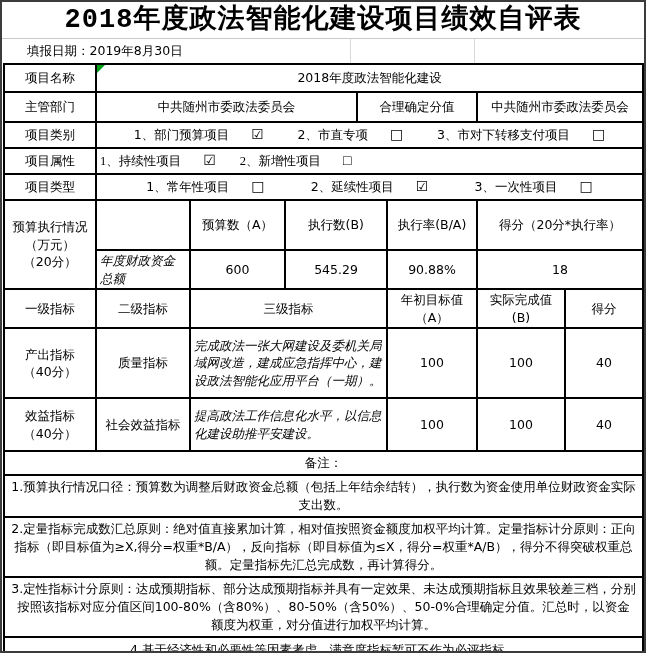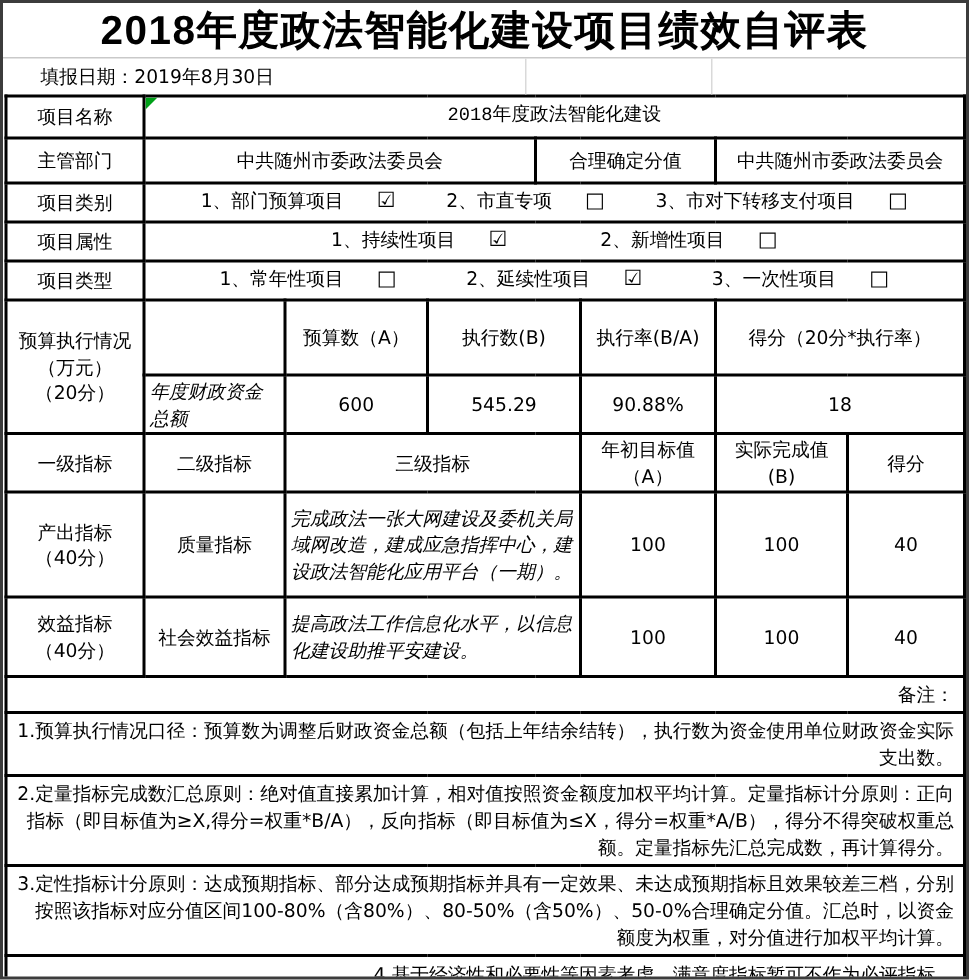--- a/index.html
+++ b/index.html
@@ -4,47 +4,47 @@
 <style>
   html,body{margin:0;padding:0;background:#888;}
   .frame{
     width:646px;height:653px;box-sizing:border-box;background:#fff;
     border:2px solid #3c3c3c;overflow:hidden;
     font-family:"DejaVu Sans","Liberation Sans",sans-serif;
     color:#000;
   }
   .title{
     height:36px;line-height:36px;text-align:center;
-    font-family:Liberation Sans, sans-serif;
+    font-family:Liberation Mono, monospace;
     font-weight:bold;font-size:27px;letter-spacing:1px;
     border-bottom:1px solid #c9c9c9;white-space:nowrap;
   }
   .daterow{display:flex;height:24px;font-size:12.5px;}
   .daterow .c1{width:349px;border-right:1px solid #d9d9d9;display:flex;align-items:center;padding-left:25px;box-sizing:border-box;}
   .daterow .c2{width:124px;border-right:1px solid #d9d9d9;box-sizing:border-box;}
   .daterow .c3{flex:1;display:flex;align-items:center;justify-content:flex-end;padding-right:6px;box-sizing:border-box;}
   .daterow .c3 .score{margin-left:5px;}
   table{
     border-collapse:collapse;table-layout:fixed;width:639px;margin-left:1px;
     font-size:12.5px;
   }
   td,th{
     border:2px solid #000;font-weight:normal;text-align:center;vertical-align:middle;
     padding:1px 3px;box-sizing:border-box;overflow:hidden;line-height:1.4;
   }
   .left{text-align:left;font-style:italic;}
   .preline{white-space:pre-line;}
-  .valcell{position:relative;font-family:Liberation Mono, monospace;}
+  .valcell{position:relative;}
   .tri{position:absolute;top:0;left:0;width:0;height:0;
     border-top:8px solid #00a018;border-right:8px solid transparent;}
   .opts{display:flex;align-items:center;justify-content:space-evenly;width:100%;}
-  .opts.center{justify-content:center;gap:62px;}
+  .opts.center{justify-content:flex-start;gap:24px;font-family:Liberation Serif, serif;}
   .opt{white-space:nowrap;}
   .opt .mark{margin-left:22px;font-size:14px;}
-  .notes td{text-align:right;padding:2px 6px;line-height:18px;margin-left:42px;}
+  .notes td{text-align:center;padding:2px 6px;line-height:18px;margin-left:42px;}
 </style>
 </head>
 <body>
 
 <div class="frame">
 
   <div class="title">2018年度政法智能化建设项目绩效自评表</div>
 
   <div class="daterow">
     <div class="c1">填报日期：2019年8月30日</div>

